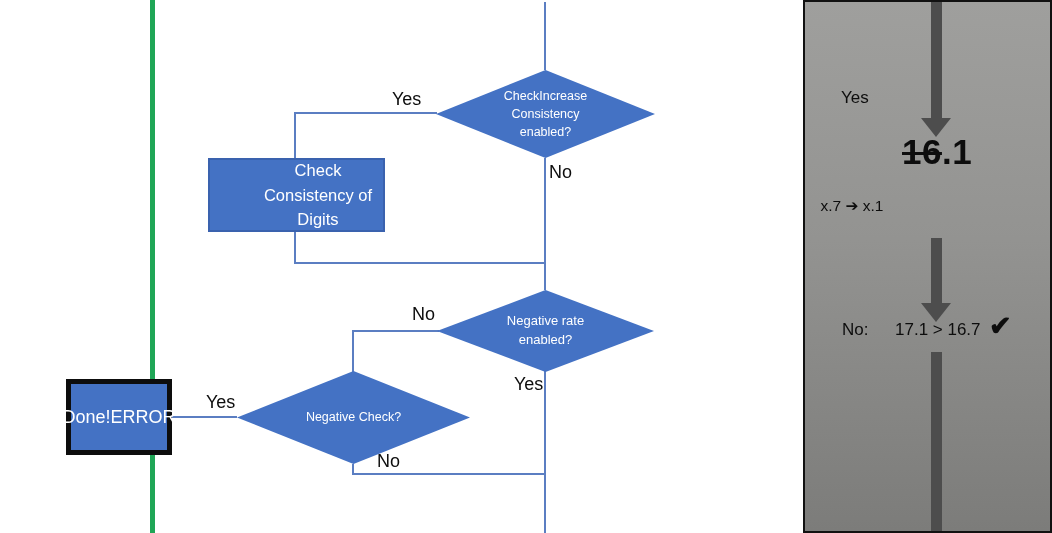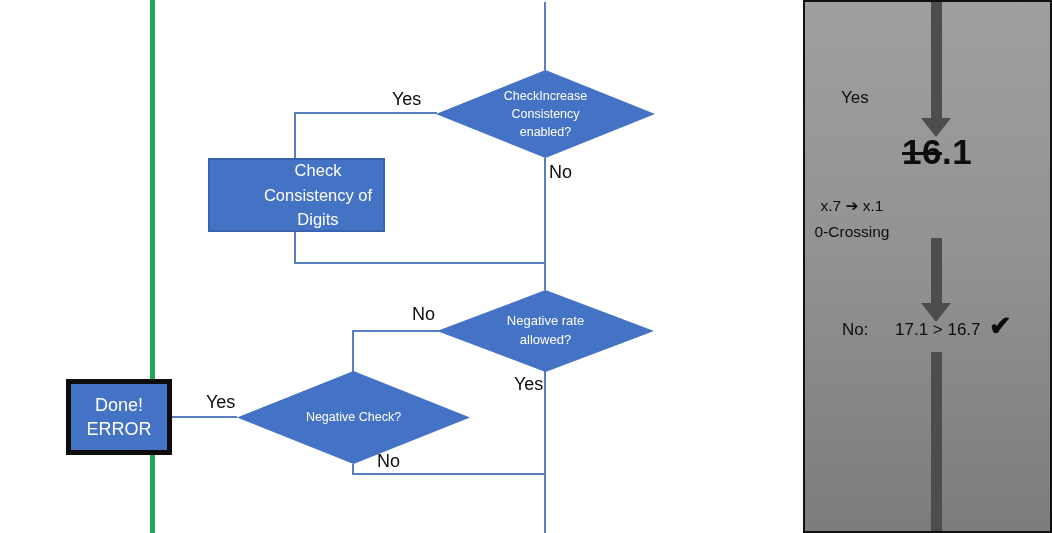--- a/index.html
+++ b/index.html
@@ -23,21 +23,21 @@
   }
   .diamond .dtext{line-height:1.45;}
   .process{
     position:absolute;background:#4472C4;border:2px solid #3A62AE;
     display:flex;align-items:center;justify-content:center;
     color:#ffffff;text-align:center;z-index:3;
   }
   .done-box{
     position:absolute;left:66px;top:379px;width:96px;height:66px;
     background:#4472C4;border:5px solid #0d0d0d;
-    display:flex;flex-direction:column;align-items:center;justify-content:center;
+    display:flex;flex-direction:row;align-items:center;justify-content:center;
     color:#ffffff;font-size:18px;line-height:1.35;z-index:4;
   }
   .branch-label{
     position:absolute;color:#0d0d0d;font-size:18px;z-index:4;white-space:nowrap;
   }
   
   .panel{
     position:absolute;left:803px;top:0;width:249px;height:533px;
     box-sizing:border-box;border:2px solid #111111;
     background:linear-gradient(180deg,#9f9f9d 0%,#939391 45%,#7c7c7a 100%);
@@ -82,21 +82,21 @@
     <div class="dtext" style="width:104px;">CheckIncrease Consistency enabled?</div>
   </div>
   <div class="branch-label" style="left:392px;top:89px;">Yes</div>
   <div class="branch-label" style="left:549px;top:162px;">No</div>
 
   <div class="process" style="left:208px;top:158px;width:173px;height:70px;font-size:16.5px;line-height:1.5;">
     <div style="width:145px;margin-left:43px;">Check Consistency of Digits</div>
   </div>
 
   <div class="diamond" style="left:437px;top:290px;width:217px;height:82px;font-size:13px;">
-    <div class="dtext" style="width:100px;">Negative rate allowed?</div>
+    <div class="dtext" style="width:100px;">Negative rate enabled?</div>
   </div>
   <div class="branch-label" style="left:412px;top:304px;">No</div>
   <div class="branch-label" style="left:514px;top:374px;">Yes</div>
 
   <div class="diamond" style="left:237px;top:371px;width:233px;height:93px;font-size:12.5px;">
     <div class="dtext" style="width:120px;">Negative Check?</div>
   </div>
   <div class="branch-label" style="left:206px;top:392px;">Yes</div>
   <div class="branch-label" style="left:377px;top:451px;">No</div>
 
@@ -107,21 +107,20 @@
 
   <div class="panel">
 
     <div class="arrow-shaft" style="left:126px;top:0;height:117px;"></div>
     <div class="arrow-head" style="left:116px;top:116px;"></div>
 
     <div class="panel-yes">Yes</div>
 
     <div class="rule-block">
       <div>x.7 ➔ x.1</div>
-      <div>0-Crossing</div>
     </div>
 
     <div class="value-block">
       <div><span class="struck">16</span><span>.1</span></div>
     </div>
 
     <div class="arrow-shaft" style="left:126px;top:236px;height:66px;"></div>
     <div class="arrow-head" style="left:116px;top:301px;"></div>
 
     <div class="result-row">

